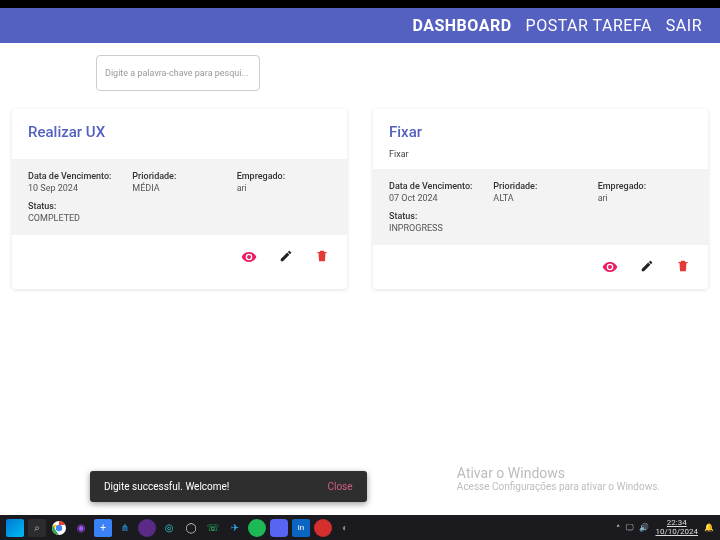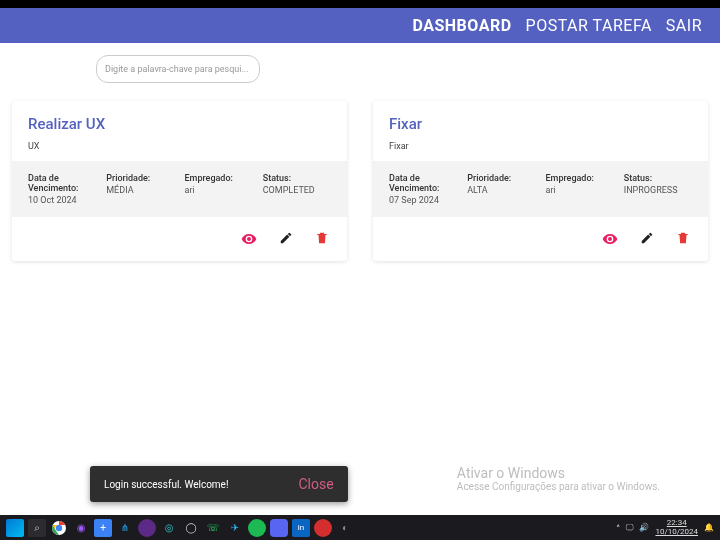--- a/index.html
+++ b/index.html
@@ -3,38 +3,38 @@
 <meta charset="utf-8">
 <style>
   * { margin: 0; padding: 0; box-sizing: border-box; font-family: Roboto, Arial, sans-serif; }
   body { width: 720px; height: 540px; background: #fff; overflow: hidden; position: relative; }
   .topblack { height: 8px; background: #000; }
   .navbar { background: #5561c0; height: 35px; display: flex; justify-content: flex-end; align-items: center; padding: 0 18px; gap: 14px; }
   .navbar a { color: #fff; font-size: 16px; letter-spacing: 0.5px; text-decoration: none; cursor: pointer; }
   .navbar a.active { font-weight: 700; }
   .content { padding: 12px 12px 0 12px; }
   .search-wrap { margin-left: 84px; margin-bottom: 18px; }
-  .search { width: 164px; height: 28px; border: 1px solid #ccc; border-radius: 12px; padding: 0 8px; font-size: 9px; color: #888; outline: none; }
+  .search { width: 164px; height: 36px; border: 1px solid #ccc; border-radius: 4px; padding: 0 8px; font-size: 9px; color: #888; outline: none; }
   .search::placeholder { color: #999; }
   .cards { display: flex; gap: 26px; }
   .card { flex: 1; border-radius: 4px; overflow: hidden; box-shadow: 0 1px 4px rgba(0,0,0,0.12); background: #fff; }
   .card-top { padding: 14px 16px 10px 16px; }
   .card-title { color: #5561c0; font-weight: 500; font-size: 15px; margin-bottom: 8px; }
   .card-sub { font-size: 9px; color: #444; }
   .card-mid { background: #f3f3f3; padding: 12px 16px; }
-  .grid2 { display: grid; grid-template-columns: 1fr 1fr 1fr 1fr; row-gap: 8px; column-gap: 10px; }
+  .grid2 { display: grid; grid-template-columns: 1fr 1fr 1fr; row-gap: 8px; column-gap: 10px; }
   .lbl { font-size: 9px; color: #333; font-weight: 500; }
   .val { font-size: 9px; color: #555; margin-top: 2px; }
   .card-actions { display: flex; justify-content: flex-end; gap: 22px; padding: 14px 18px; background: #fff; }
   .icon-btn { cursor: pointer; display: inline-flex; }
   .watermark { position: absolute; right: 60px; bottom: 48px; color: #bdbdbd; }
   .watermark .t1 { font-size: 14px; }
   .watermark .t2 { font-size: 10px; }
   .toast { position: absolute; left: 90px; bottom: 38px; background: #2e2e2e; color: #fff; font-size: 10px; padding: 10px 14px; border-radius: 3px; display: flex; align-items: center; gap: 70px; box-shadow: 0 2px 6px rgba(0,0,0,0.4); }
-  .toast .close { color: #d15d86; font-size: 14px; cursor: pointer; }
+  .toast .close { color: #d15d86; font-size: 10px; cursor: pointer; margin-left: 28px; }
   .taskbar { position: absolute; bottom: 0; left: 0; right: 0; height: 25px; background: #1a1a1f; display: flex; align-items: center; padding: 0 6px; }
   .tb-left { display: flex; gap: 4px; align-items: center; }
   .tb-ico { width: 18px; height: 18px; border-radius: 2px; display: flex; align-items: center; justify-content: center; font-size: 10px; }
   .tb-right { margin-left: auto; display: flex; align-items: center; gap: 6px; color: #ddd; font-size: 8px; }
   .clock { text-align: center; line-height: 1.1; text-decoration: underline; }
 </style>
 </head>
 <body>
 
 <div class="topblack"></div>
@@ -47,27 +47,26 @@
 
 <div class="content">
   <div class="search-wrap">
     <input class="search" placeholder="Digite a palavra-chave para pesqui..." style="">
   </div>
 
   <div class="cards" id="cards">
       <div class="card">
     <div class="card-top">
       <div class="card-title">Realizar UX</div>
-      <div class="card-sub">UX</div>
     </div>
     <div class="card-mid">
       <div class="grid2">
         <div>
               <div class="lbl">Data de Vencimento:</div>
-              <div class="val">10 Oct 2024</div>
+              <div class="val">10 Sep 2024</div>
             </div>
         <div>
               <div class="lbl">Prioridade:</div>
               <div class="val">MÉDIA</div>
             </div>
         <div>
               <div class="lbl">Empregado:</div>
               <div class="val">ari</div>
             </div>
         <div>
@@ -96,21 +95,21 @@
       </div>
       <div class="card">
     <div class="card-top">
       <div class="card-title">Fixar</div>
       <div class="card-sub">Fixar</div>
     </div>
     <div class="card-mid">
       <div class="grid2">
         <div>
               <div class="lbl">Data de Vencimento:</div>
-              <div class="val">07 Sep 2024</div>
+              <div class="val">07 Oct 2024</div>
             </div>
         <div>
               <div class="lbl">Prioridade:</div>
               <div class="val">ALTA</div>
             </div>
         <div>
               <div class="lbl">Empregado:</div>
               <div class="val">ari</div>
             </div>
         <div>
@@ -139,21 +138,21 @@
       </div>
     </div>
 </div>
 
 <div class="watermark">
   <div class="t1">Ativar o Windows</div>
   <div class="t2">Acesse Configurações para ativar o Windows.</div>
 </div>
 
 <div class="toast">
-  <span>Login successful. Welcome!</span>
+  <span>Digite successful. Welcome!</span>
   <span class="close">Close</span>
 </div>
 
 <div class="taskbar">
   <div class="tb-left">
     <div class="tb-ico" style="background:linear-gradient(135deg,#0078d4,#00bcf2)"></div>
     <div class="tb-ico" style="background:#2b2b30;color:#ccc">⌕</div>
     <div class="tb-ico">
         <svg width="16" height="16" viewBox="0 0 16 16">
           <circle cx="8" cy="8" r="7" fill="#fff"></circle>

